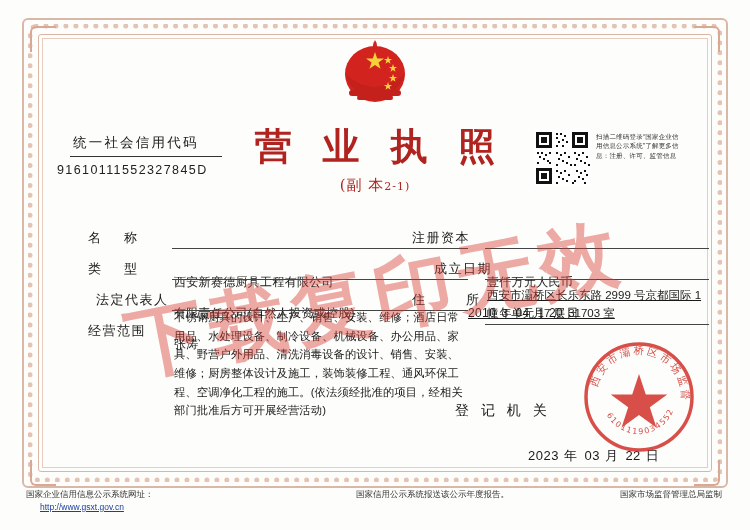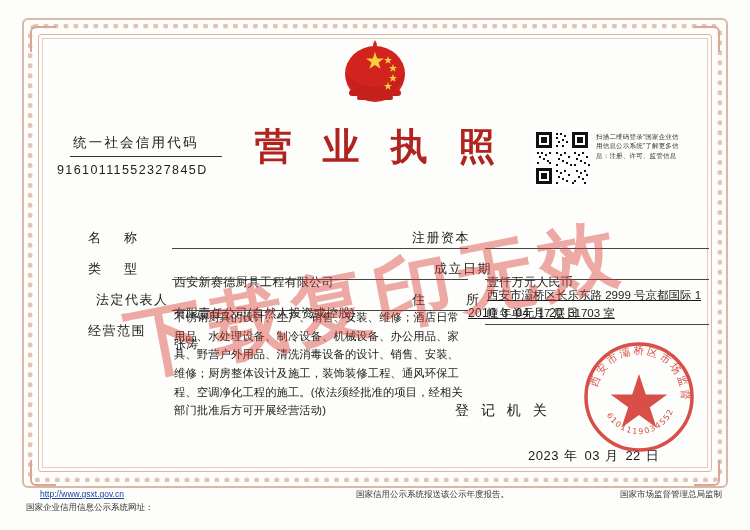--- a/index.html
+++ b/index.html
@@ -252,20 +252,23 @@
         <polygon points="55,26 56,29 59,29 56.6,30.8 57.5,33.8 55,32 52.5,33.8 53.4,30.8 51,29 54,29"></polygon>
         <polygon points="60,34 61,37 64,37 61.6,38.8 62.5,41.8 60,40 57.5,41.8 58.4,38.8 56,37 59,37"></polygon>
         <polygon points="60,44 61,47 64,47 61.6,48.8 62.5,51.8 60,50 57.5,51.8 58.4,48.8 56,47 59,47"></polygon>
         <polygon points="55,52 56,55 59,55 56.6,56.8 57.5,59.8 55,58 52.5,59.8 53.4,56.8 51,55 54,55"></polygon>
       </g>
       <path d="M42 10 q-4 6 0 10 q4 -4 0 -10z" fill="#d2231e"></path>
     </svg>
   </div>
 
   <div class="title">营 业 执 照</div>
+  <div class="subtitle">
+    <span>(副  本</span><span class="sup">2-1)</span>
+  </div>
 
   <div class="code-label">统一社会信用代码</div>
   <div class="code-underline"></div>
   <div class="code-value">91610111552327845D</div>
 
   <div class="qr">
     <svg width="56" height="56" viewBox="0 0 56 56">
       <rect width="56" height="56" fill="#ffffff"></rect>
       <g fill="#111">
         <rect x="2" y="2" width="16" height="16"></rect>
@@ -382,22 +385,22 @@
       <text font-size="8" fill="#cf2a22" font-family="'DejaVu Sans', sans-serif" letter-spacing="1.4">
         <textPath href="#sealBot" startOffset="16%">6101119034552</textPath>
       </text>
     </svg>
   </div>
 
   <div class="watermark">下载复印无效</div>
 
   <div class="footer">
     <div class="left">
+      <div>国家企业信用信息公示系统网址：</div>
       <div style="text-indent:14px;"><a href="#">http://www.gsxt.gov.cn</a></div>
-      <div>国家企业信用信息公示系统网址：</div>
     </div>
     <div class="center">
       <div>国家信用公示系统报送该公示年度报告。</div>
     </div>
     <div class="right">
       <div>国家市场监督管理总局监制</div>
     </div>
   </div>
 
 </div>

